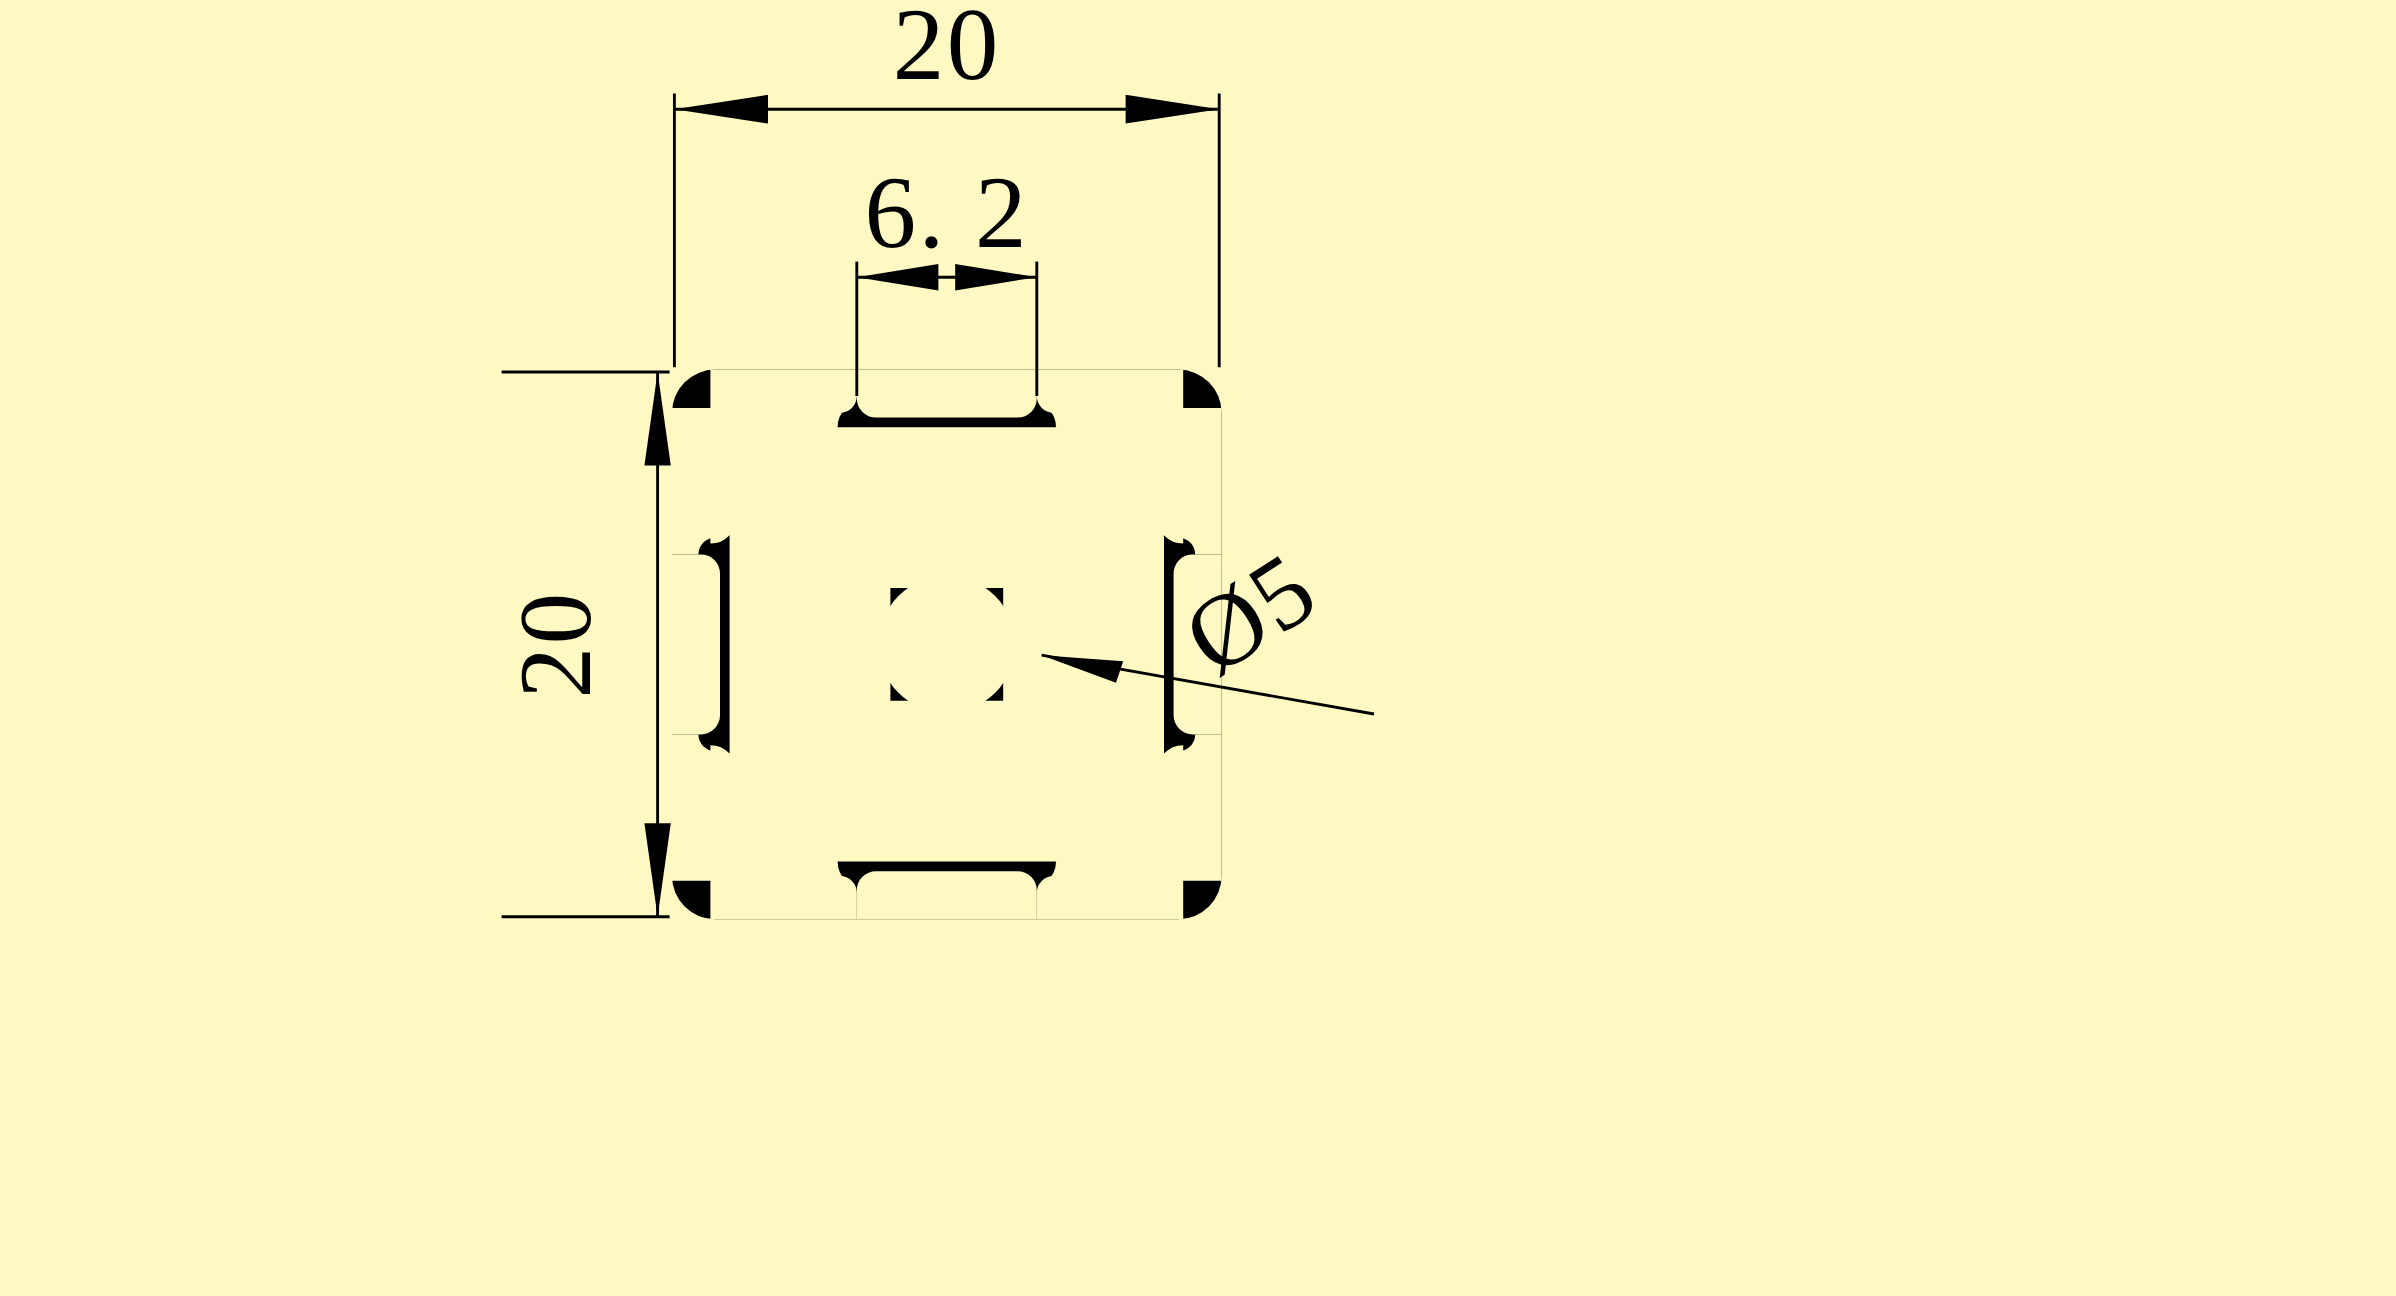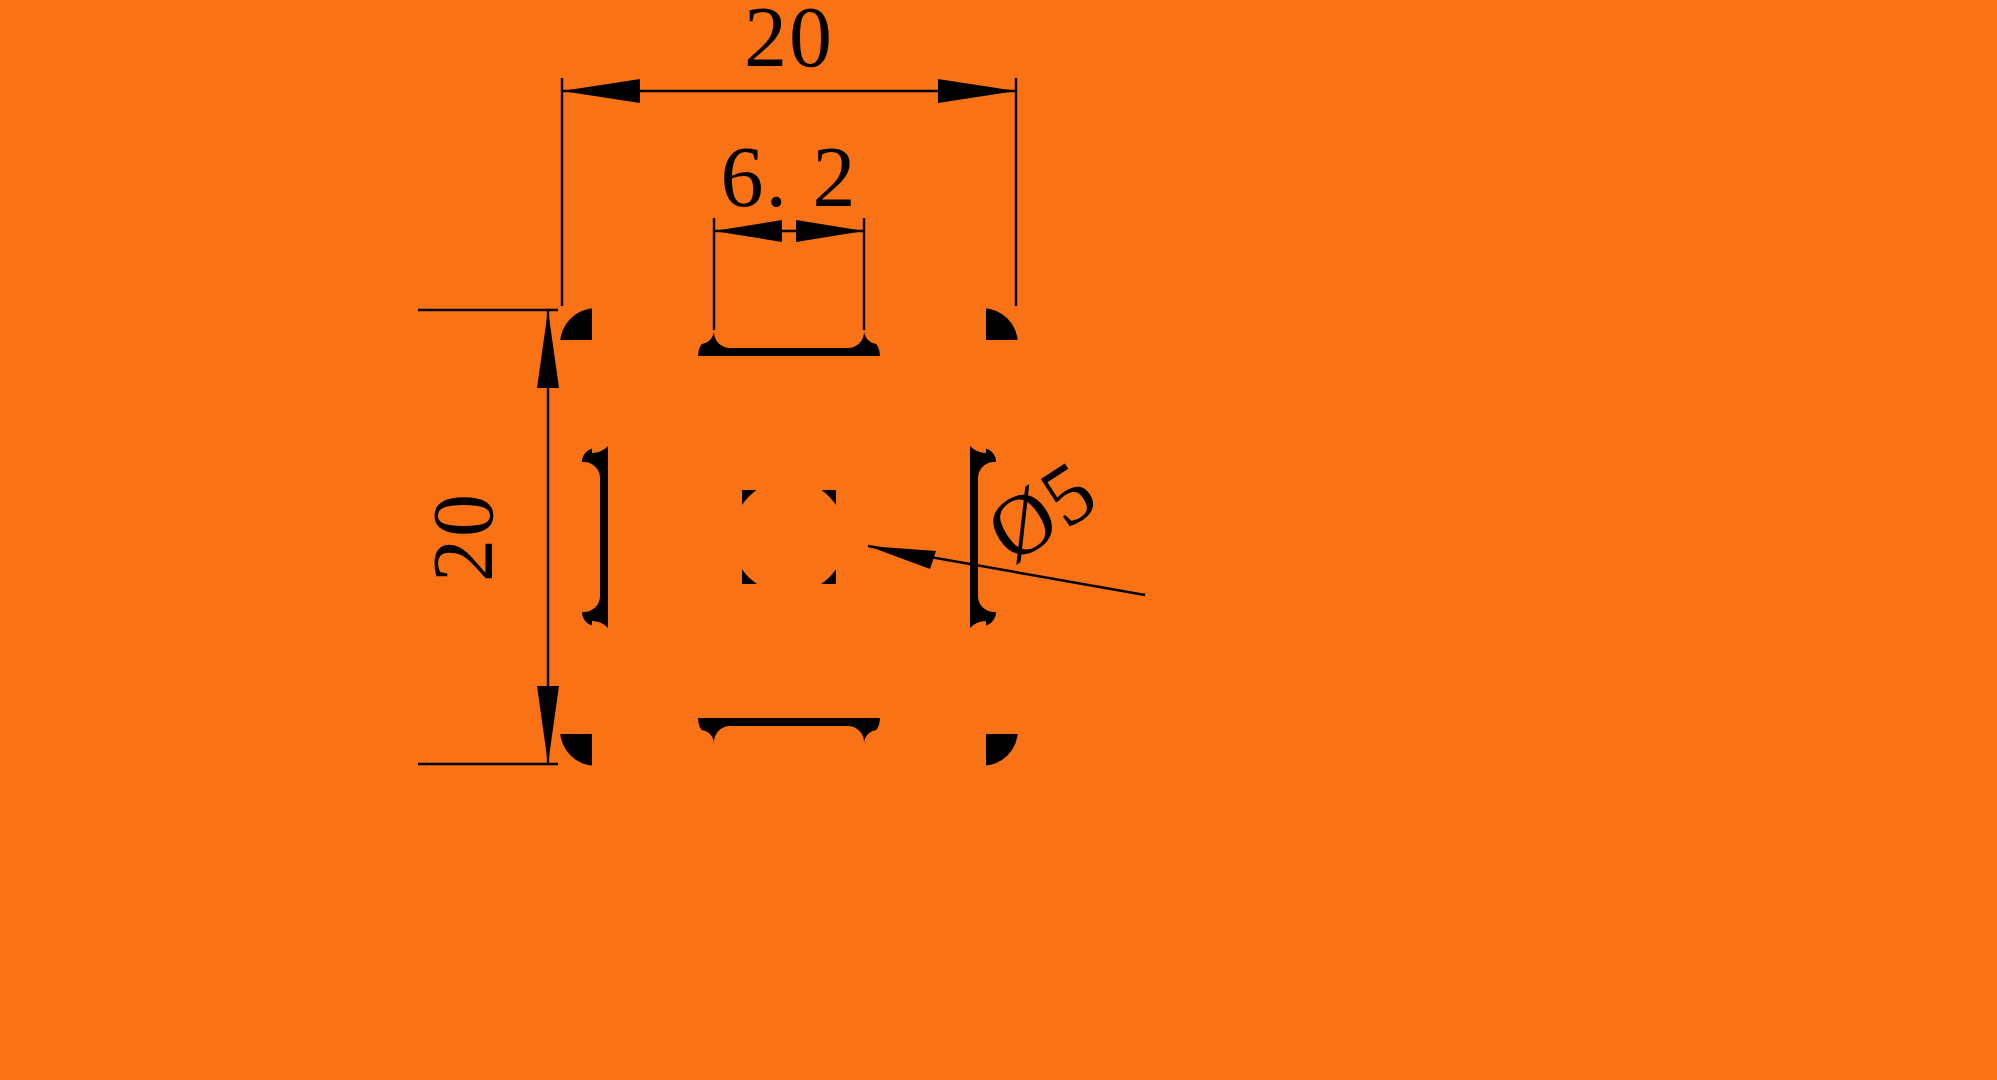--- a/index.html
+++ b/index.html
@@ -10,21 +10,21 @@
   body {
     width: 1997px;
     height: 1080px;
     overflow: hidden;
     font-family: "Liberation Serif", serif;
   }
   #drawing-canvas {
     position: relative;
     width: 1997px;
     height: 1080px;
-    background: #f97316;
+    background: #fef9c3;
   }
   svg#tech-drawing {
     display: block;
     width: 1997px;
     height: 1080px;
   }
   .dim-text {
     font-family: "Liberation Serif", serif;
     font-size: 86px;
     fill: #000000;

